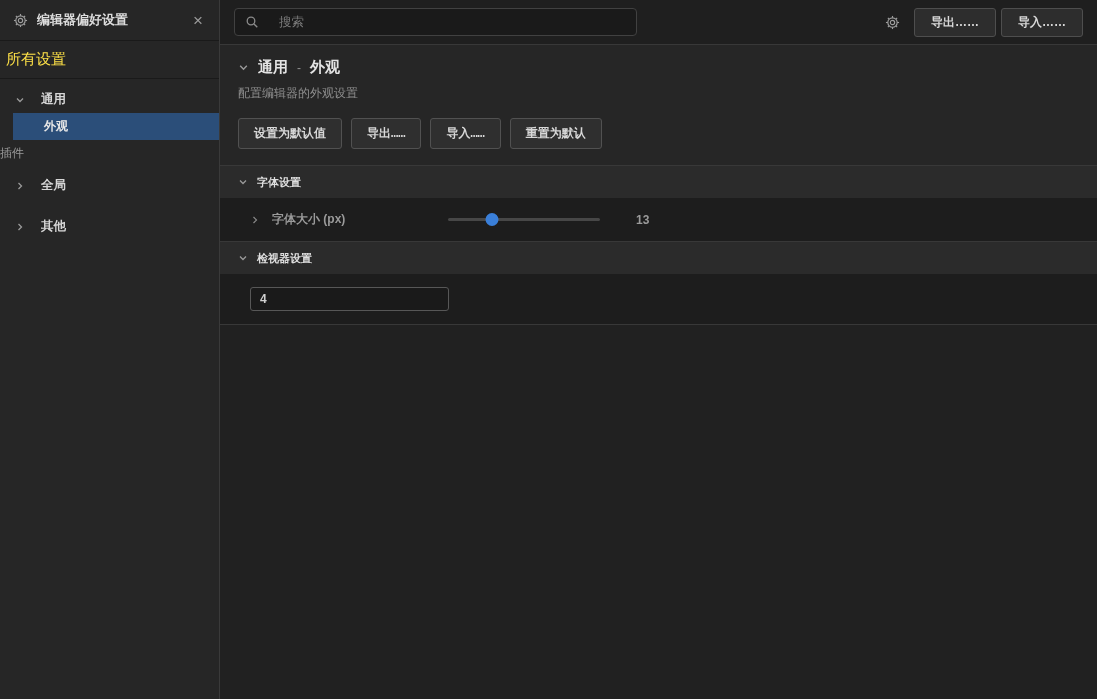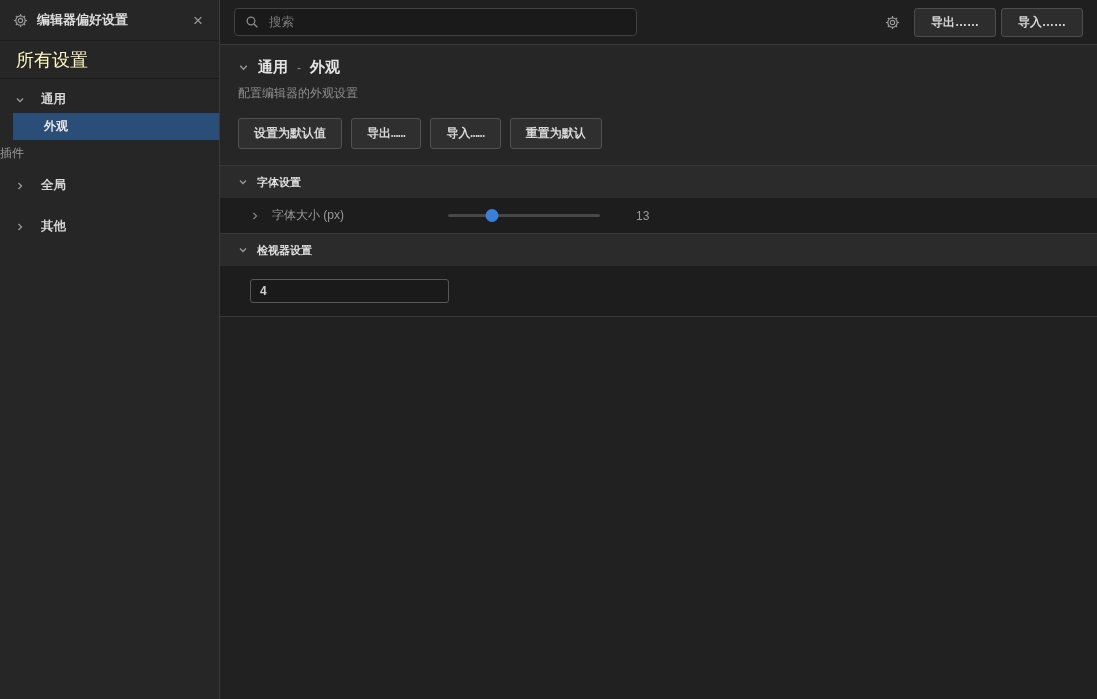--- a/index.html
+++ b/index.html
@@ -8,38 +8,38 @@
   .app { display:flex; width:1097px; height:699px; }
 
   
   .sidebar { width:220px; background:#262626; border-right:1px solid #3a3a3a;
     display:flex; flex-direction:column; flex:none; }
   .sb-header { height:41px; border-bottom:1px solid #1a1a1a; display:flex;
     align-items:center; padding:0 12px 0 13px; flex:none; }
   .sb-title { flex:1; margin-left:9px; font-size:13px; font-weight:700; color:#dcdcdc; }
   .close-btn { color:#9a9a9a; font-size:17px; line-height:1; cursor:pointer; padding:2px 4px; }
   .sb-all { height:38px; border-bottom:1px solid #1a1a1a; display:flex; align-items:center;
-    padding-left:16px; color:#fef9c3; font-size:18px; flex:none; cursor:pointer; }
+    padding-left:6px; color:#fde047; font-size:15px; flex:none; cursor:pointer; }
   .sb-nav { padding-top:7px; }
   .sb-group { height:27px; display:flex; align-items:center; padding-left:15px;
     font-size:12.5px; font-weight:700; color:#d6d6d6; cursor:pointer; }
   .sb-group .chev { margin-right:8px; }
   .sb-item { height:27px; display:flex; align-items:center; 
     font-size:12px; color:#9a9a9a; cursor:pointer; }
   .sb-item.selected { margin-left:13px; padding-left:31px; background:#2b4e79;
     color:#e8e8e8; font-weight:700; }
   .mt5 { margin-top:5px; } .mt7 { margin-top:14px; }
 
   
   .main { flex:1; display:flex; flex-direction:column; min-width:0; }
   .topbar { height:45px; background:#1f1f1f; border-bottom:1px solid #383838;
     display:flex; align-items:center; padding:0 14px; flex:none; }
   .searchbox { width:403px; height:28px; background:#1a1a1a; border:1px solid #414141;
     border-radius:4px; display:flex; align-items:center; padding:0 10px; }
-  .searchbox input { flex:1; margin-left:10px; background:transparent; border:none;
+  .searchbox input { flex:1; margin-left:20px; background:transparent; border:none;
     outline:none; color:#f0abfc; font-size:12.5px; font-family:Liberation Serif, serif; }
   .searchbox input::placeholder { color:#7c7c7c; }
   .topbar-spacer { flex:1; }
   .icon-btn { cursor:pointer; display:flex; align-items:center; margin-right:14px; }
   .btn { height:29px; padding:0 16px; background:#2d2d2d; border:1px solid #4e4e4e;
     border-radius:3px; color:#d8d8d8; font-size:12px; font-weight:700; cursor:pointer;
     font-family:"Liberation Sans",sans-serif; }
   .btn + .btn { margin-left:5px; }
 
   .content-header { background:#262626; padding:13px 20px 16px 18px; flex:none; }
@@ -52,21 +52,21 @@
   .hbtn { height:31px; padding:0 15px; background:#2f2f2f; border:1px solid #515151;
     border-radius:3px; color:#d8d8d8; font-size:12px; font-weight:700; cursor:pointer;
     font-family:Liberation Mono, monospace; margin-right:9px; }
 
   .section-header { height:33px; background:#2b2b2b; border-top:1px solid #383838;
     display:flex; align-items:center; padding-left:18px; flex:none; cursor:pointer; }
   .section-title { margin-left:9px; font-size:11px; font-weight:700; color:#dedede; }
 
   .setting-row { background:#1d1d1d; display:flex; align-items:center;
     padding-left:30px; flex:none; }
-  .row-font { height:35px; }
+  .row-font { height:43px;font-weight:bold; }
   .row-decimal { height:50px; }
   .row-label-wrap { width:198px; display:flex; align-items:center; }
   .row-label { margin-left:12px; color:#9a9a9a; font-size:12px; }
 
   .slider { position:relative; width:152px; height:15px; cursor:pointer; }
   .slider-track { position:absolute; left:0; right:0; top:6px; height:3px;
     background:#474747; border-radius:2px; }
   .slider-thumb { position:absolute; top:1px; width:13px; height:13px; border-radius:50%;
     background:#3a7fd9; transform:translateX(-50%); cursor:grab; }
   .slider-value { margin-left:36px; color:#9a9a9a; font-size:12px; }

